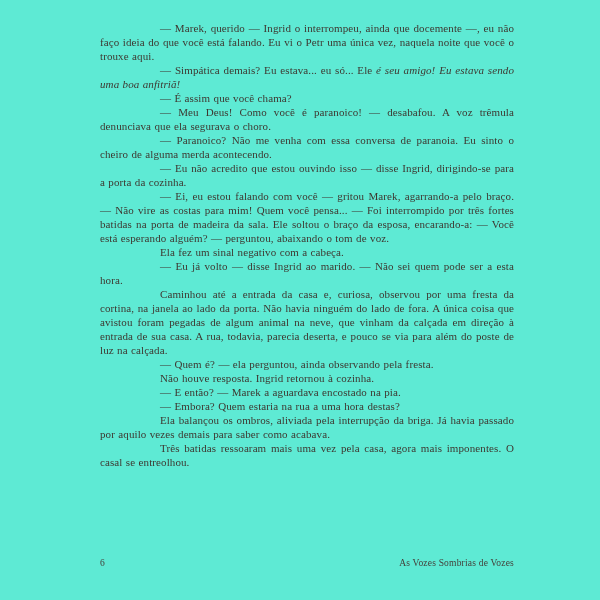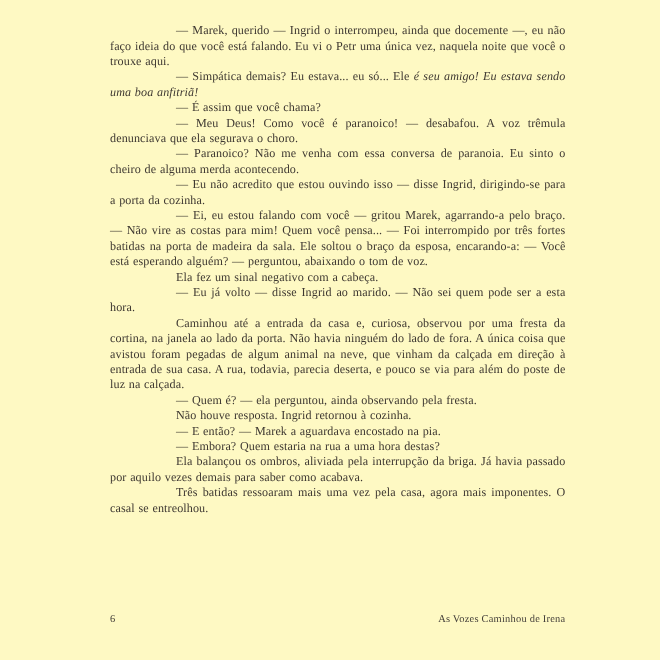--- a/index.html
+++ b/index.html
@@ -44,36 +44,36 @@
     justify-content: space-between;
     align-items: baseline;
     font-size: 9.5px;
     color: #45403a;
     letter-spacing: 0.2px;
   }
 </style>
 </head>
 <body>
 
-<div class="page" style="background: #fef9c3; color: rgb(62, 56, 49);">
+<div class="page" style="background: #5eead4; color: rgb(62, 56, 49);">
   <div class="text-block">
       <p><span>— Marek, querido — Ingrid o interrompeu, ainda que docemente —, eu não faço ideia do que você está falando. Eu vi o Petr uma única vez, naquela noite que você o trouxe aqui.</span></p>
       <p><span>— Simpática demais? Eu estava... eu só... Ele </span><span class="italic">é seu amigo! Eu estava sendo uma boa anfitriã!</span></p>
       <p><span>— É assim que você chama?</span></p>
       <p><span>— Meu Deus! Como você é paranoico! — desabafou. A voz trêmula denunciava que ela segurava o choro.</span></p>
       <p><span>— Paranoico? Não me venha com essa conversa de paranoia. Eu sinto o cheiro de alguma merda acontecendo.</span></p>
       <p><span>— Eu não acredito que estou ouvindo isso — disse Ingrid, dirigindo-se para a porta da cozinha.</span></p>
       <p><span>— Ei, eu estou falando com você — gritou Marek, agarrando-a pelo braço. — Não vire as costas para mim! Quem você pensa... — Foi interrompido por três fortes batidas na porta de madeira da sala. Ele soltou o braço da esposa, encarando-a: — Você está esperando alguém? — perguntou, abaixando o tom de voz.</span></p>
       <p><span>Ela fez um sinal negativo com a cabeça.</span></p>
       <p><span>— Eu já volto — disse Ingrid ao marido. — Não sei quem pode ser a esta hora.</span></p>
       <p><span>Caminhou até a entrada da casa e, curiosa, observou por uma fresta da cortina, na janela ao lado da porta. Não havia ninguém do lado de fora. A única coisa que avistou foram pegadas de algum animal na neve, que vinham da calçada em direção à entrada de sua casa. A rua, todavia, parecia deserta, e pouco se via para além do poste de luz na calçada.</span></p>
       <p><span>— Quem é? — ela perguntou, ainda observando pela fresta.</span></p>
       <p><span>Não houve resposta. Ingrid retornou à cozinha.</span></p>
       <p><span>— E então? — Marek a aguardava encostado na pia.</span></p>
       <p><span>— Embora? Quem estaria na rua a uma hora destas?</span></p>
       <p><span>Ela balançou os ombros, aliviada pela interrupção da briga. Já havia passado por aquilo vezes demais para saber como acabava.</span></p>
       <p><span>Três batidas ressoaram mais uma vez pela casa, agora mais imponentes. O casal se entreolhou.</span></p>
     </div>
   <div class="footer">
     <span>6</span>
-    <span>As Vozes Caminhou de Irena</span>
+    <span>As Vozes Sombrias de Vozes</span>
   </div>
 </div>
 
 </body></html>

